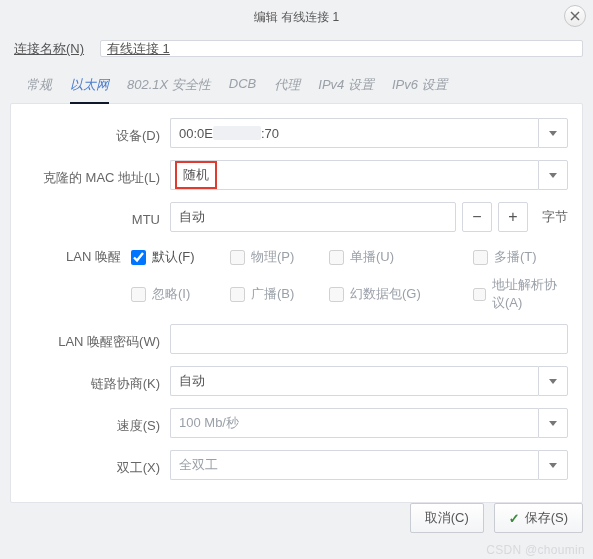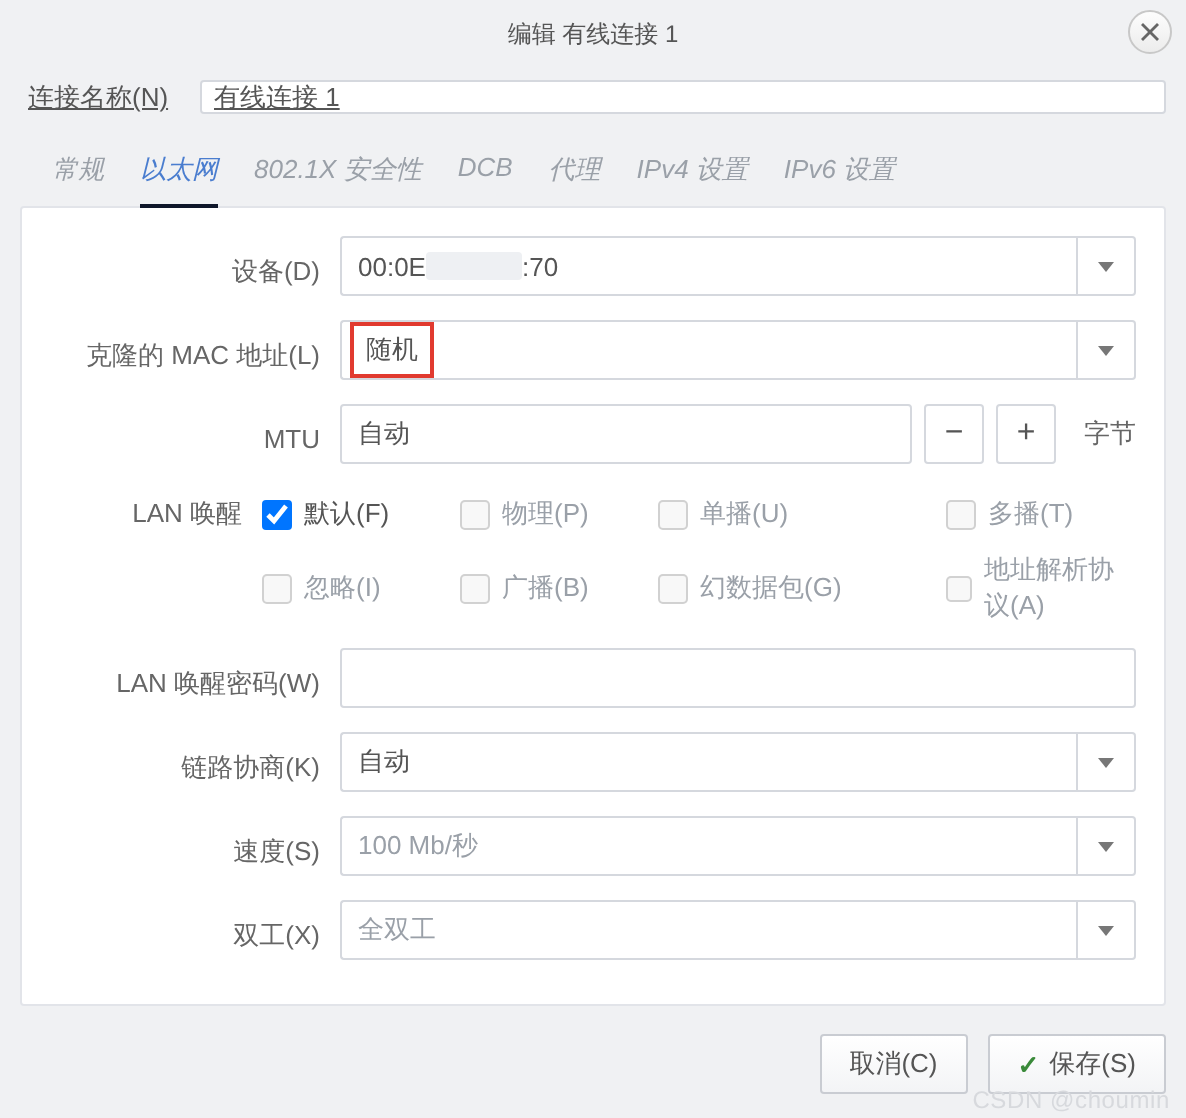--- a/index.html
+++ b/index.html
@@ -170,21 +170,21 @@
   .highlight-box {
     border:2px solid #e13a2f;
     padding:2px 6px;
     color:#555;
     display:inline-block;
     line-height:20px;
   }
   .footer {
     position:absolute;
     right:10px;
-    bottom:12px;
+    bottom:26px;
     display:flex;
     gap:10px;
   }
   .btn {
     height:30px;
     padding:0 14px;
     border:1px solid #c9ccd2;
     background:linear-gradient(#ffffff,#f3f4f6);
     border-radius:2px;
     color:#555;

